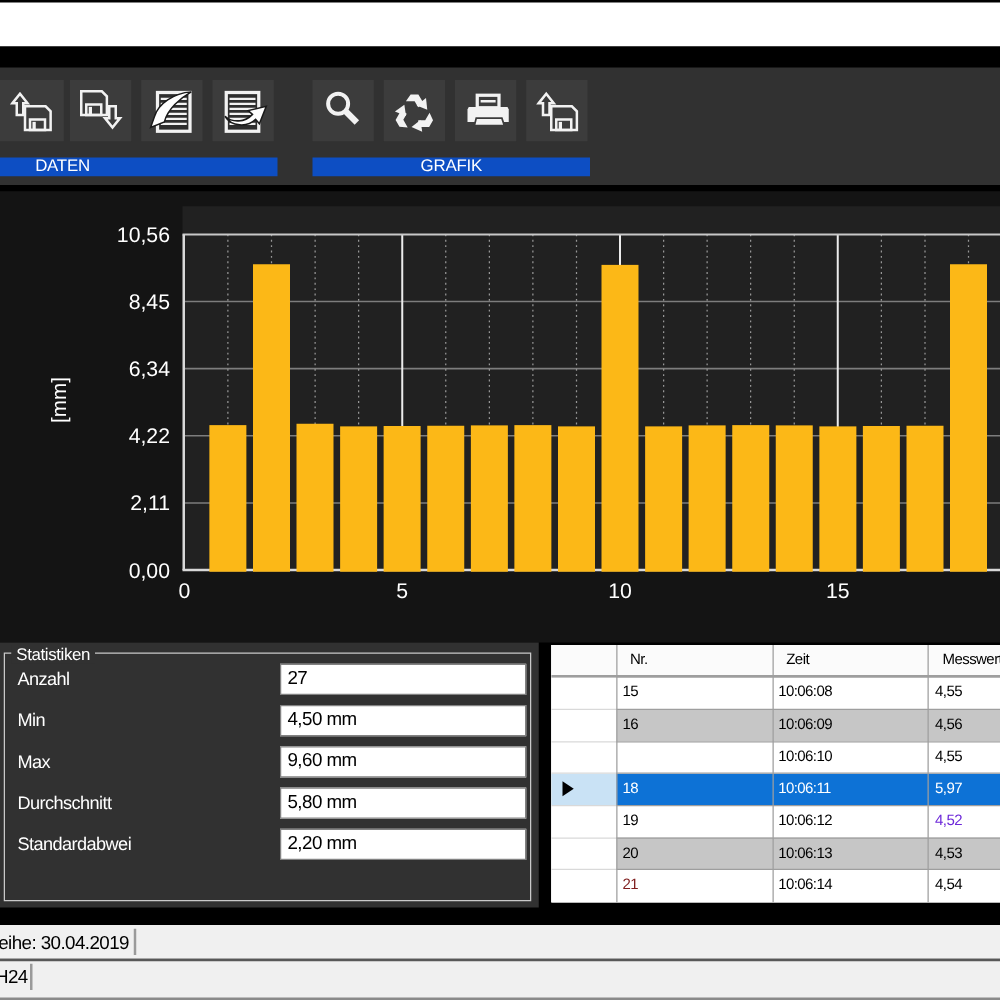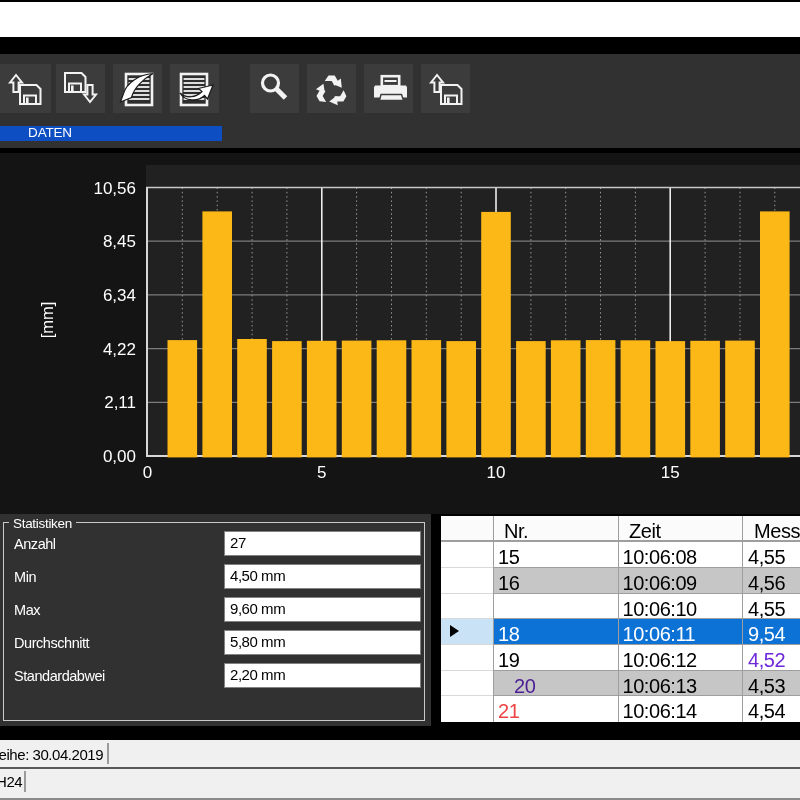--- a/index.html
+++ b/index.html
@@ -15,21 +15,21 @@
   #chart{left:0;top:148px;width:800px;height:366px;background:#141414;}
   #statpanel{left:0;top:514px;width:431px;height:212px;background:#313131;}
   #gbox{left:3px;top:522px;width:420px;height:197px;border:1px solid #c9c9c9;}
   #gboxlab{left:9px;top:516px;padding:0 4px;background:#313131;color:#fff;
            font-size:13.5px;letter-spacing:-0.3px;}
   .slab{position:absolute;left:14px;color:#fff;font-size:14.5px;letter-spacing:-0.45px;}
   .sbox{position:absolute;left:224px;width:190px;height:23px;background:#fff;
         border:1px solid #828282;color:#000;font-size:15px;letter-spacing:-0.45px;
         line-height:22px;padding-left:5px;}
   #tbl{left:441px;top:516px;width:359px;height:206px;background:#fff;overflow:hidden;}
-  .ct{position:absolute;font-size:20px;letter-spacing:-0.45px;color:#000;white-space:pre;}
+  .ct{position:absolute;font-size:12px;letter-spacing:-0.45px;color:#000;white-space:pre;}
   #sb1{left:0;top:740px;width:800px;height:26.5px;background:#f0f0f0;}
   #sb2{left:0;top:766.5px;width:800px;height:33.5px;background:#f0f0f0;
        border-top:2px solid #585858;}
   .sbtext{position:absolute;top:6px;color:#000;font-size:15px;letter-spacing:-0.45px;white-space:pre;}
   .sbsep{position:absolute;top:3px;height:21px;width:1.5px;background:#9a9a9a;}
   #sb2line{left:0;top:797.5px;width:800px;height:2.5px;background:#8a8a8a;}
 </style>
 </head>
 <body>
 <div id="white-strip" class="abs"></div>
@@ -126,20 +126,21 @@
           <path d="M3,9.5 L9,2 L15,9.5 H11.6 V19 H6.4 V9.5 Z"></path>
         </g>
         <g transform="translate(15,16) scale(1.0)" stroke="#f2f2f2" fill="none" stroke-width="2">
           <path d="M1,1 h16.5 l4,4 V20 H1 Z"></path>
           <path d="M5,11.5 h12 V20 h-12 Z"></path>
           <rect x="7" y="13.5" width="2.6" height="6.5" fill="#f2f2f2" stroke="none"></rect>
         </g>
       </svg>
     </div>
 <div class="blab" style="left:-122px;width:344px;">DATEN</div>
+<div class="blab" style="left:250px;width:222px;">GRAFIK</div>
 </div>
 <div id="chart" class="abs"><svg width="800" height="366" viewBox="0 0 800 366" xmlns="http://www.w3.org/2000/svg">
 <rect x="0" y="0" width="800" height="5" fill="#000"></rect>
 <rect x="146" y="17" width="660" height="292" fill="#212121"></rect>
 <line x1="147" y1="93.2" x2="800" y2="93.2" stroke="#7d7d7d" stroke-width="1.2"></line>
 <line x1="147" y1="146.9" x2="800" y2="146.9" stroke="#7d7d7d" stroke-width="1.2"></line>
 <line x1="147" y1="200.6" x2="800" y2="200.6" stroke="#7d7d7d" stroke-width="1.2"></line>
 <line x1="147" y1="254.3" x2="800" y2="254.3" stroke="#7d7d7d" stroke-width="1.2"></line>
 <line x1="182.3" y1="39.5" x2="182.3" y2="308.0" stroke="#979797" stroke-width="1" stroke-dasharray="1.5 2.8"></line>
 <line x1="217.2" y1="39.5" x2="217.2" y2="308.0" stroke="#979797" stroke-width="1" stroke-dasharray="1.5 2.8"></line>
@@ -219,35 +220,35 @@
 <span class="ct" style="left:307px;top:56.0px;color:#000;">4,56</span>
 <div style="position:absolute;left:0;top:51.5px;width:51.5px;height:25.5px;background:#fff;"></div>
 <div style="position:absolute;left:52px;top:77px;width:307px;height:25.5px;background:#ffffff;"></div>
 <span class="ct" style="left:57px;top:81.5px;color:#000;margin-top:22px;">17</span>
 <span class="ct" style="left:181.5px;top:81.5px;color:#000;">10:06:10</span>
 <span class="ct" style="left:307px;top:81.5px;color:#000;">4,55</span>
 <div style="position:absolute;left:0;top:77px;width:51.5px;height:25.5px;background:#fff;"></div>
 <div style="position:absolute;left:52px;top:102.5px;width:307px;height:25.5px;background:#0d72d6;"></div>
 <span class="ct" style="left:57px;top:107.0px;color:#fff;">18</span>
 <span class="ct" style="left:181.5px;top:107.0px;color:#fff;">10:06:11</span>
-<span class="ct" style="left:307px;top:107.0px;color:#fff;">9,54</span>
+<span class="ct" style="left:307px;top:107.0px;color:#fff;">5,97</span>
 <div style="position:absolute;left:0;top:102.5px;width:51.5px;height:25.5px;background:#c9e2f5;"></div>
 <div style="position:absolute;left:9px;top:108.5px;width:0;height:0;border-left:9px solid #000;border-top:6.5px solid transparent;border-bottom:6.5px solid transparent;"></div>
 <div style="position:absolute;left:52px;top:128px;width:307px;height:26px;background:#ffffff;"></div>
 <span class="ct" style="left:57px;top:132.5px;color:#000;">19</span>
 <span class="ct" style="left:181.5px;top:132.5px;color:#000;">10:06:12</span>
 <span class="ct" style="left:307px;top:132.5px;color:#6d28d9;">4,52</span>
 <div style="position:absolute;left:0;top:128px;width:51.5px;height:26px;background:#fff;"></div>
 <div style="position:absolute;left:52px;top:154px;width:307px;height:25.5px;background:#c6c6c6;"></div>
-<span class="ct" style="left:57px;top:158.5px;color:#4c1d95;margin-left:16px;">20</span>
+<span class="ct" style="left:57px;top:158.5px;color:#000000;">20</span>
 <span class="ct" style="left:181.5px;top:158.5px;color:#000;">10:06:13</span>
 <span class="ct" style="left:307px;top:158.5px;color:#000;">4,53</span>
 <div style="position:absolute;left:0;top:154px;width:51.5px;height:25.5px;background:#fff;"></div>
 <div style="position:absolute;left:52px;top:179.5px;width:307px;height:26.5px;background:#ffffff;"></div>
-<span class="ct" style="left:57px;top:184.0px;color:#ef4444;">21</span>
+<span class="ct" style="left:57px;top:184.0px;color:#7f1d1d;">21</span>
 <span class="ct" style="left:181.5px;top:184.0px;color:#000;">10:06:14</span>
 <span class="ct" style="left:307px;top:184.0px;color:#000000;">4,54</span>
 <div style="position:absolute;left:0;top:179.5px;width:51.5px;height:26.5px;background:#fff;"></div>
 <div style="position:absolute;left:52px;top:24.5px;width:307px;height:1px;background:#9e9e9e;"></div>
 <div style="position:absolute;left:0;top:24.5px;width:52px;height:1px;background:#d9d9d9;"></div>
 <div style="position:absolute;left:52px;top:51.0px;width:307px;height:1px;background:#9e9e9e;"></div>
 <div style="position:absolute;left:0;top:51.0px;width:52px;height:1px;background:#d9d9d9;"></div>
 <div style="position:absolute;left:52px;top:76.5px;width:307px;height:1px;background:#9e9e9e;"></div>
 <div style="position:absolute;left:0;top:76.5px;width:52px;height:1px;background:#d9d9d9;"></div>
 <div style="position:absolute;left:52px;top:102.0px;width:307px;height:1px;background:#9e9e9e;"></div>

